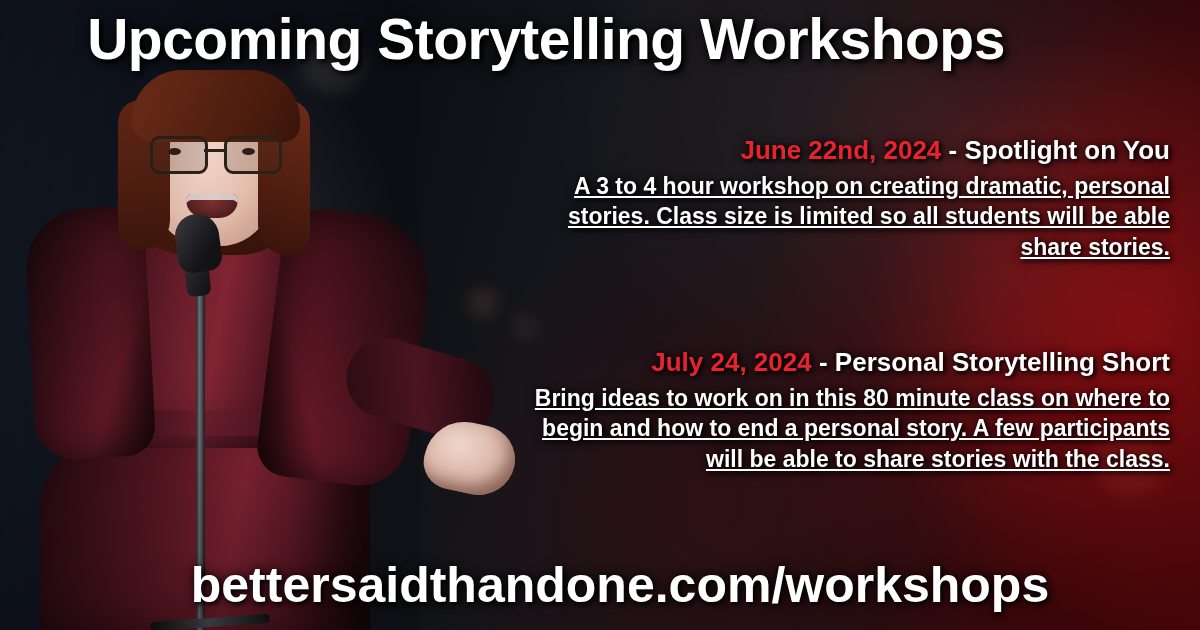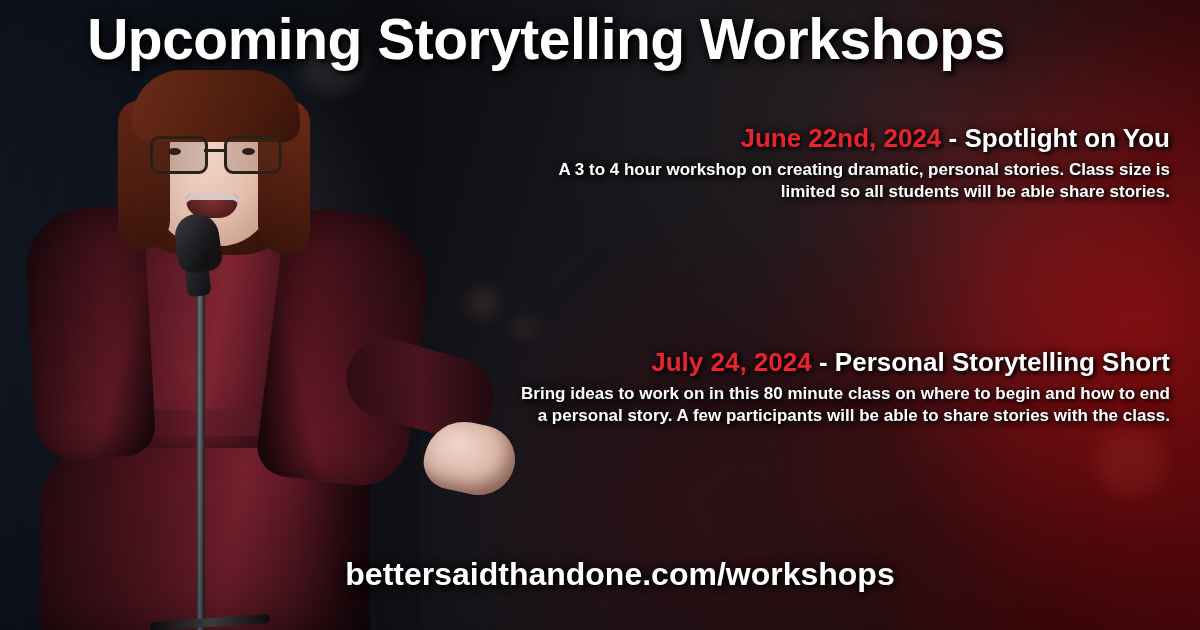--- a/index.html
+++ b/index.html
@@ -287,47 +287,48 @@
   }
 
   .block {
     position: absolute;
     right: 30px;
     width: 660px;
     text-align: right;
     color: #ffffff;
     text-shadow: 2px 2px 4px rgba(0,0,0,0.95), 0 0 10px rgba(0,0,0,0.85);
   }
-  .block-1 { top: 124px; }
+  .block-1 { top: 136px; }
   .block-2 { top: 348px; text-align: right; }
 
   .headline {
     font-size: 26px;
     font-weight: bold;
     line-height: 1.15;
     margin-bottom: 5px;
     white-space: nowrap;
   }
   .headline .date { color: #e8232d; }
   .headline .dash { color: #ffffff; }
   .headline .name { color: #ffffff; }
 
   .body-text {
-    font-size: 17px;
+    font-size: 23px;
     font-weight: bold;
     line-height: 1.32;
+    text-decoration: underline;
   }
 
   .url {
     position: absolute;
     top: 556px;
     left: 150px;
     width: 940px;
     text-align: center;
-    font-size: 32px;
+    font-size: 50px;
     font-weight: bold;
     color: #ffffff;
     text-shadow: 2px 2px 5px rgba(0,0,0,0.95), 0 0 12px rgba(0,0,0,0.9);
     white-space: nowrap;
   }
 </style>
 </head>
 <body>
 
 <div id="poster">

